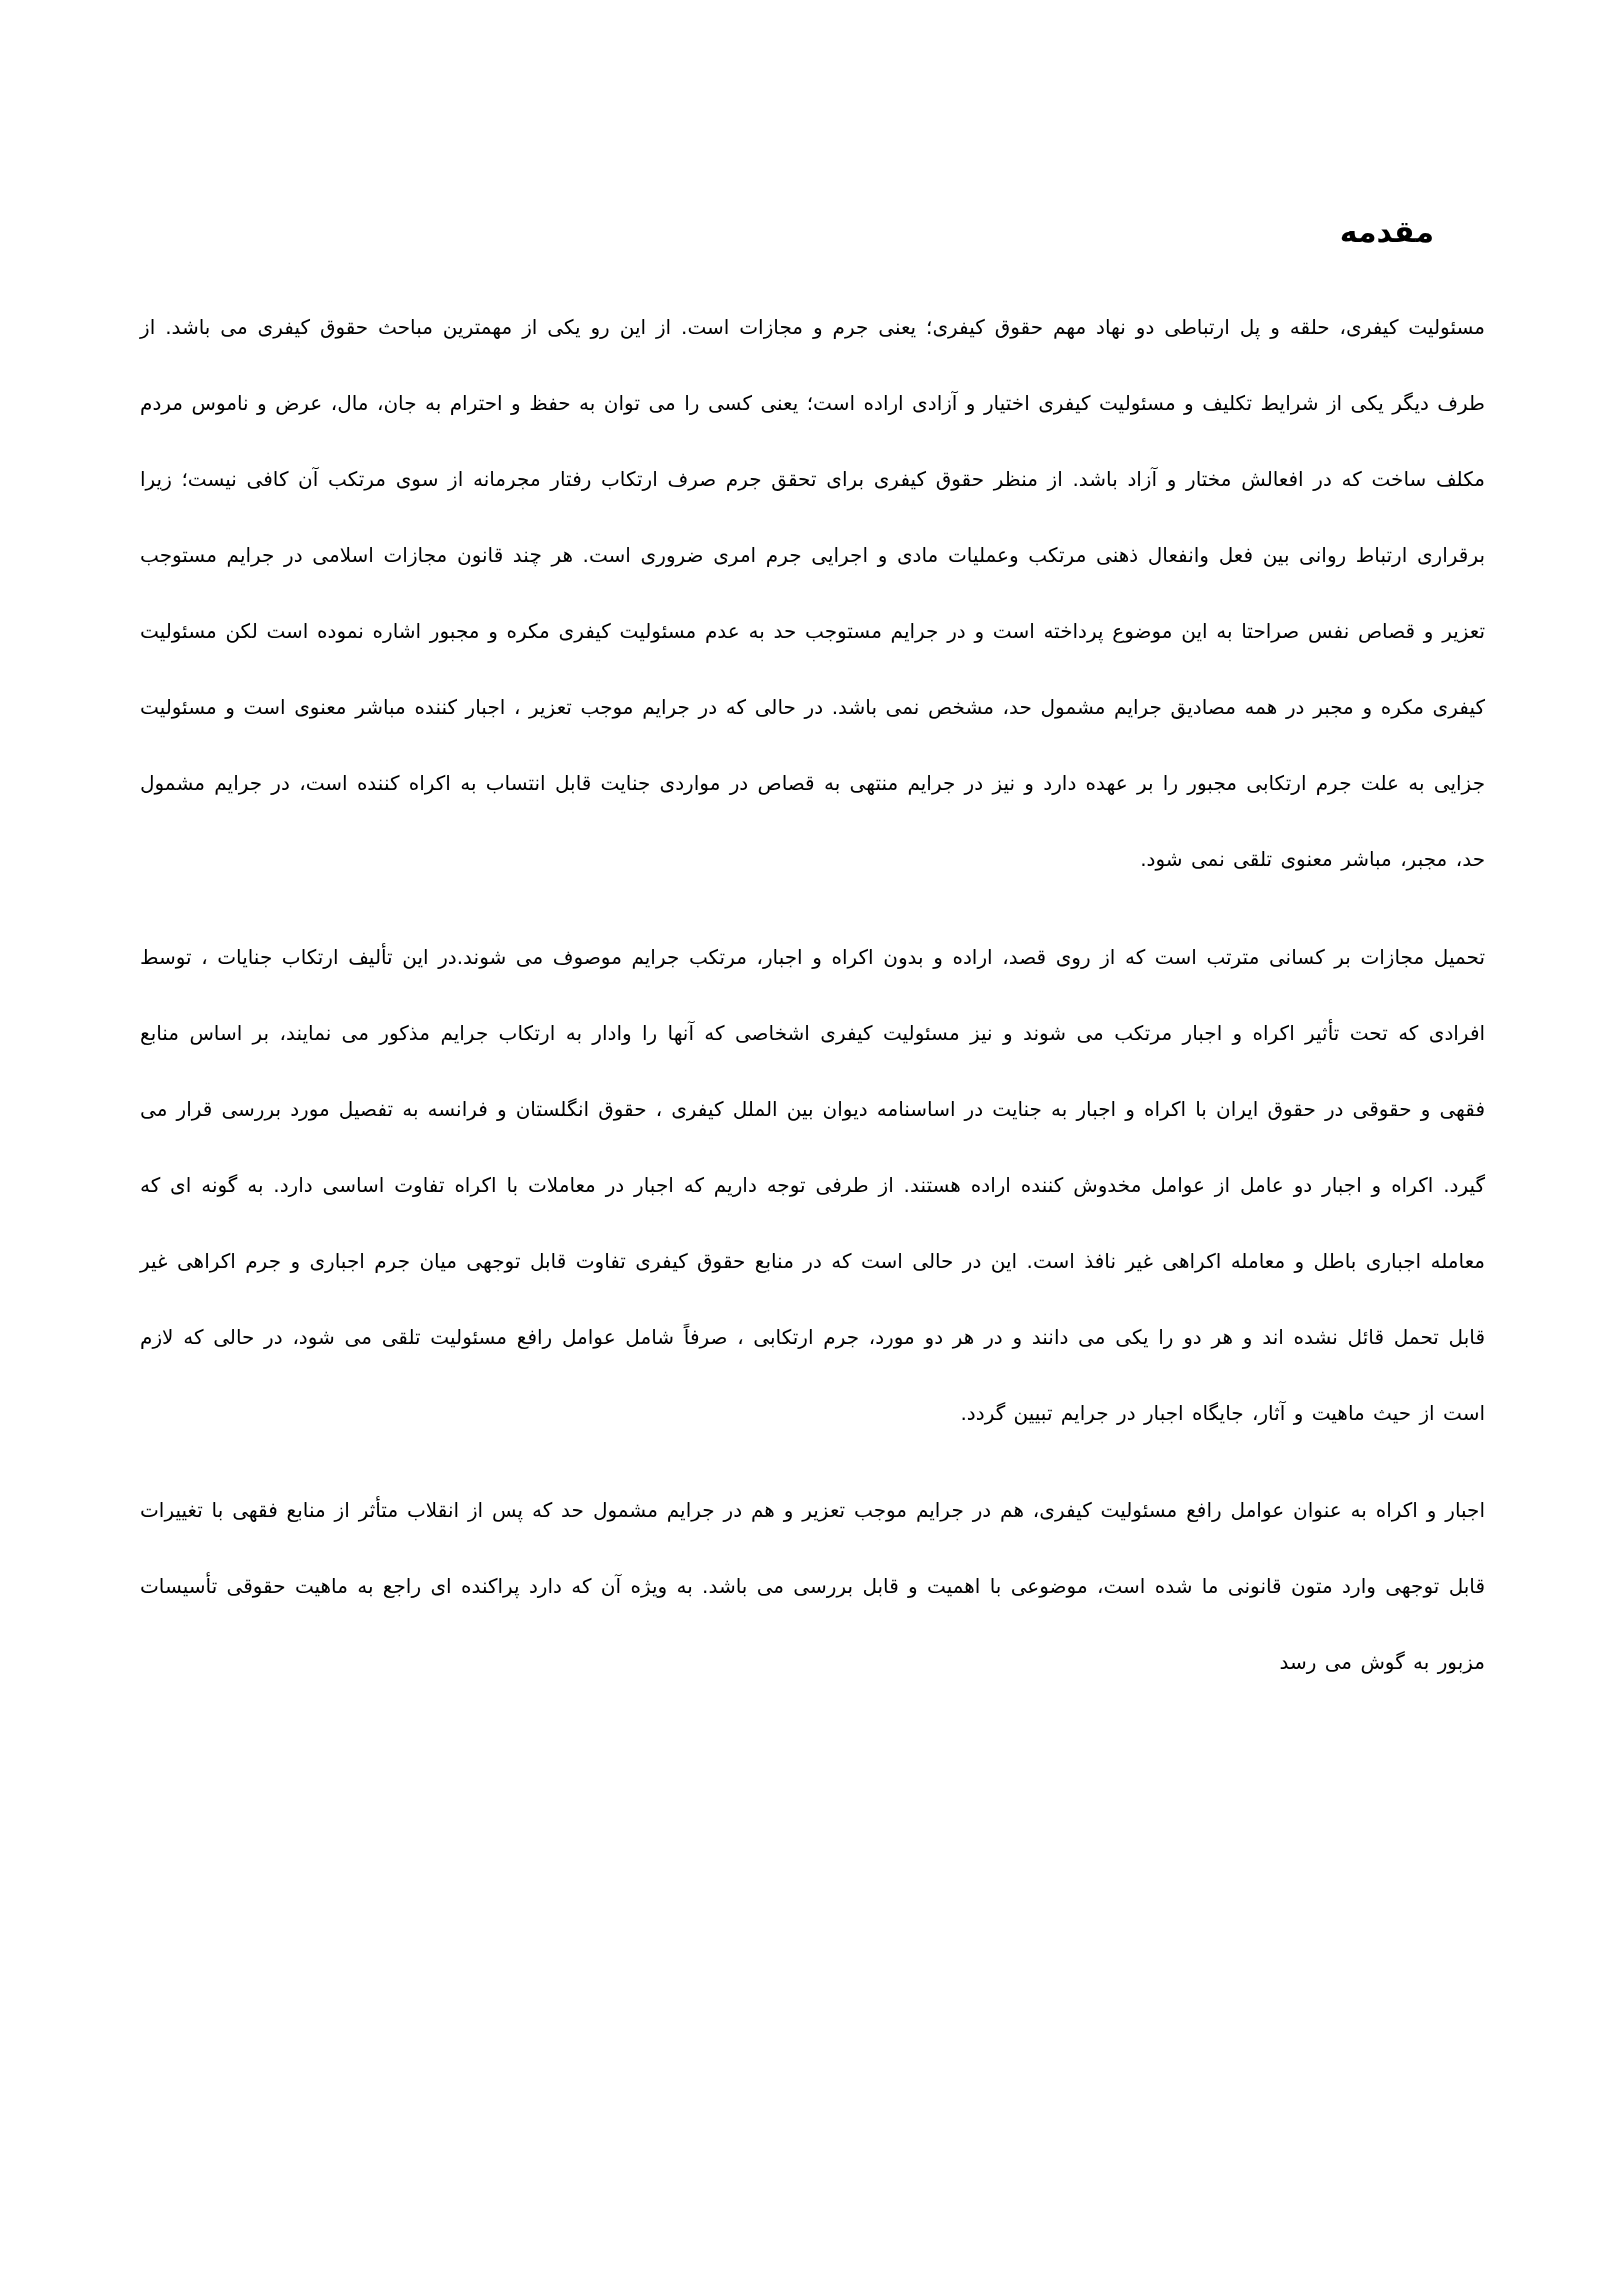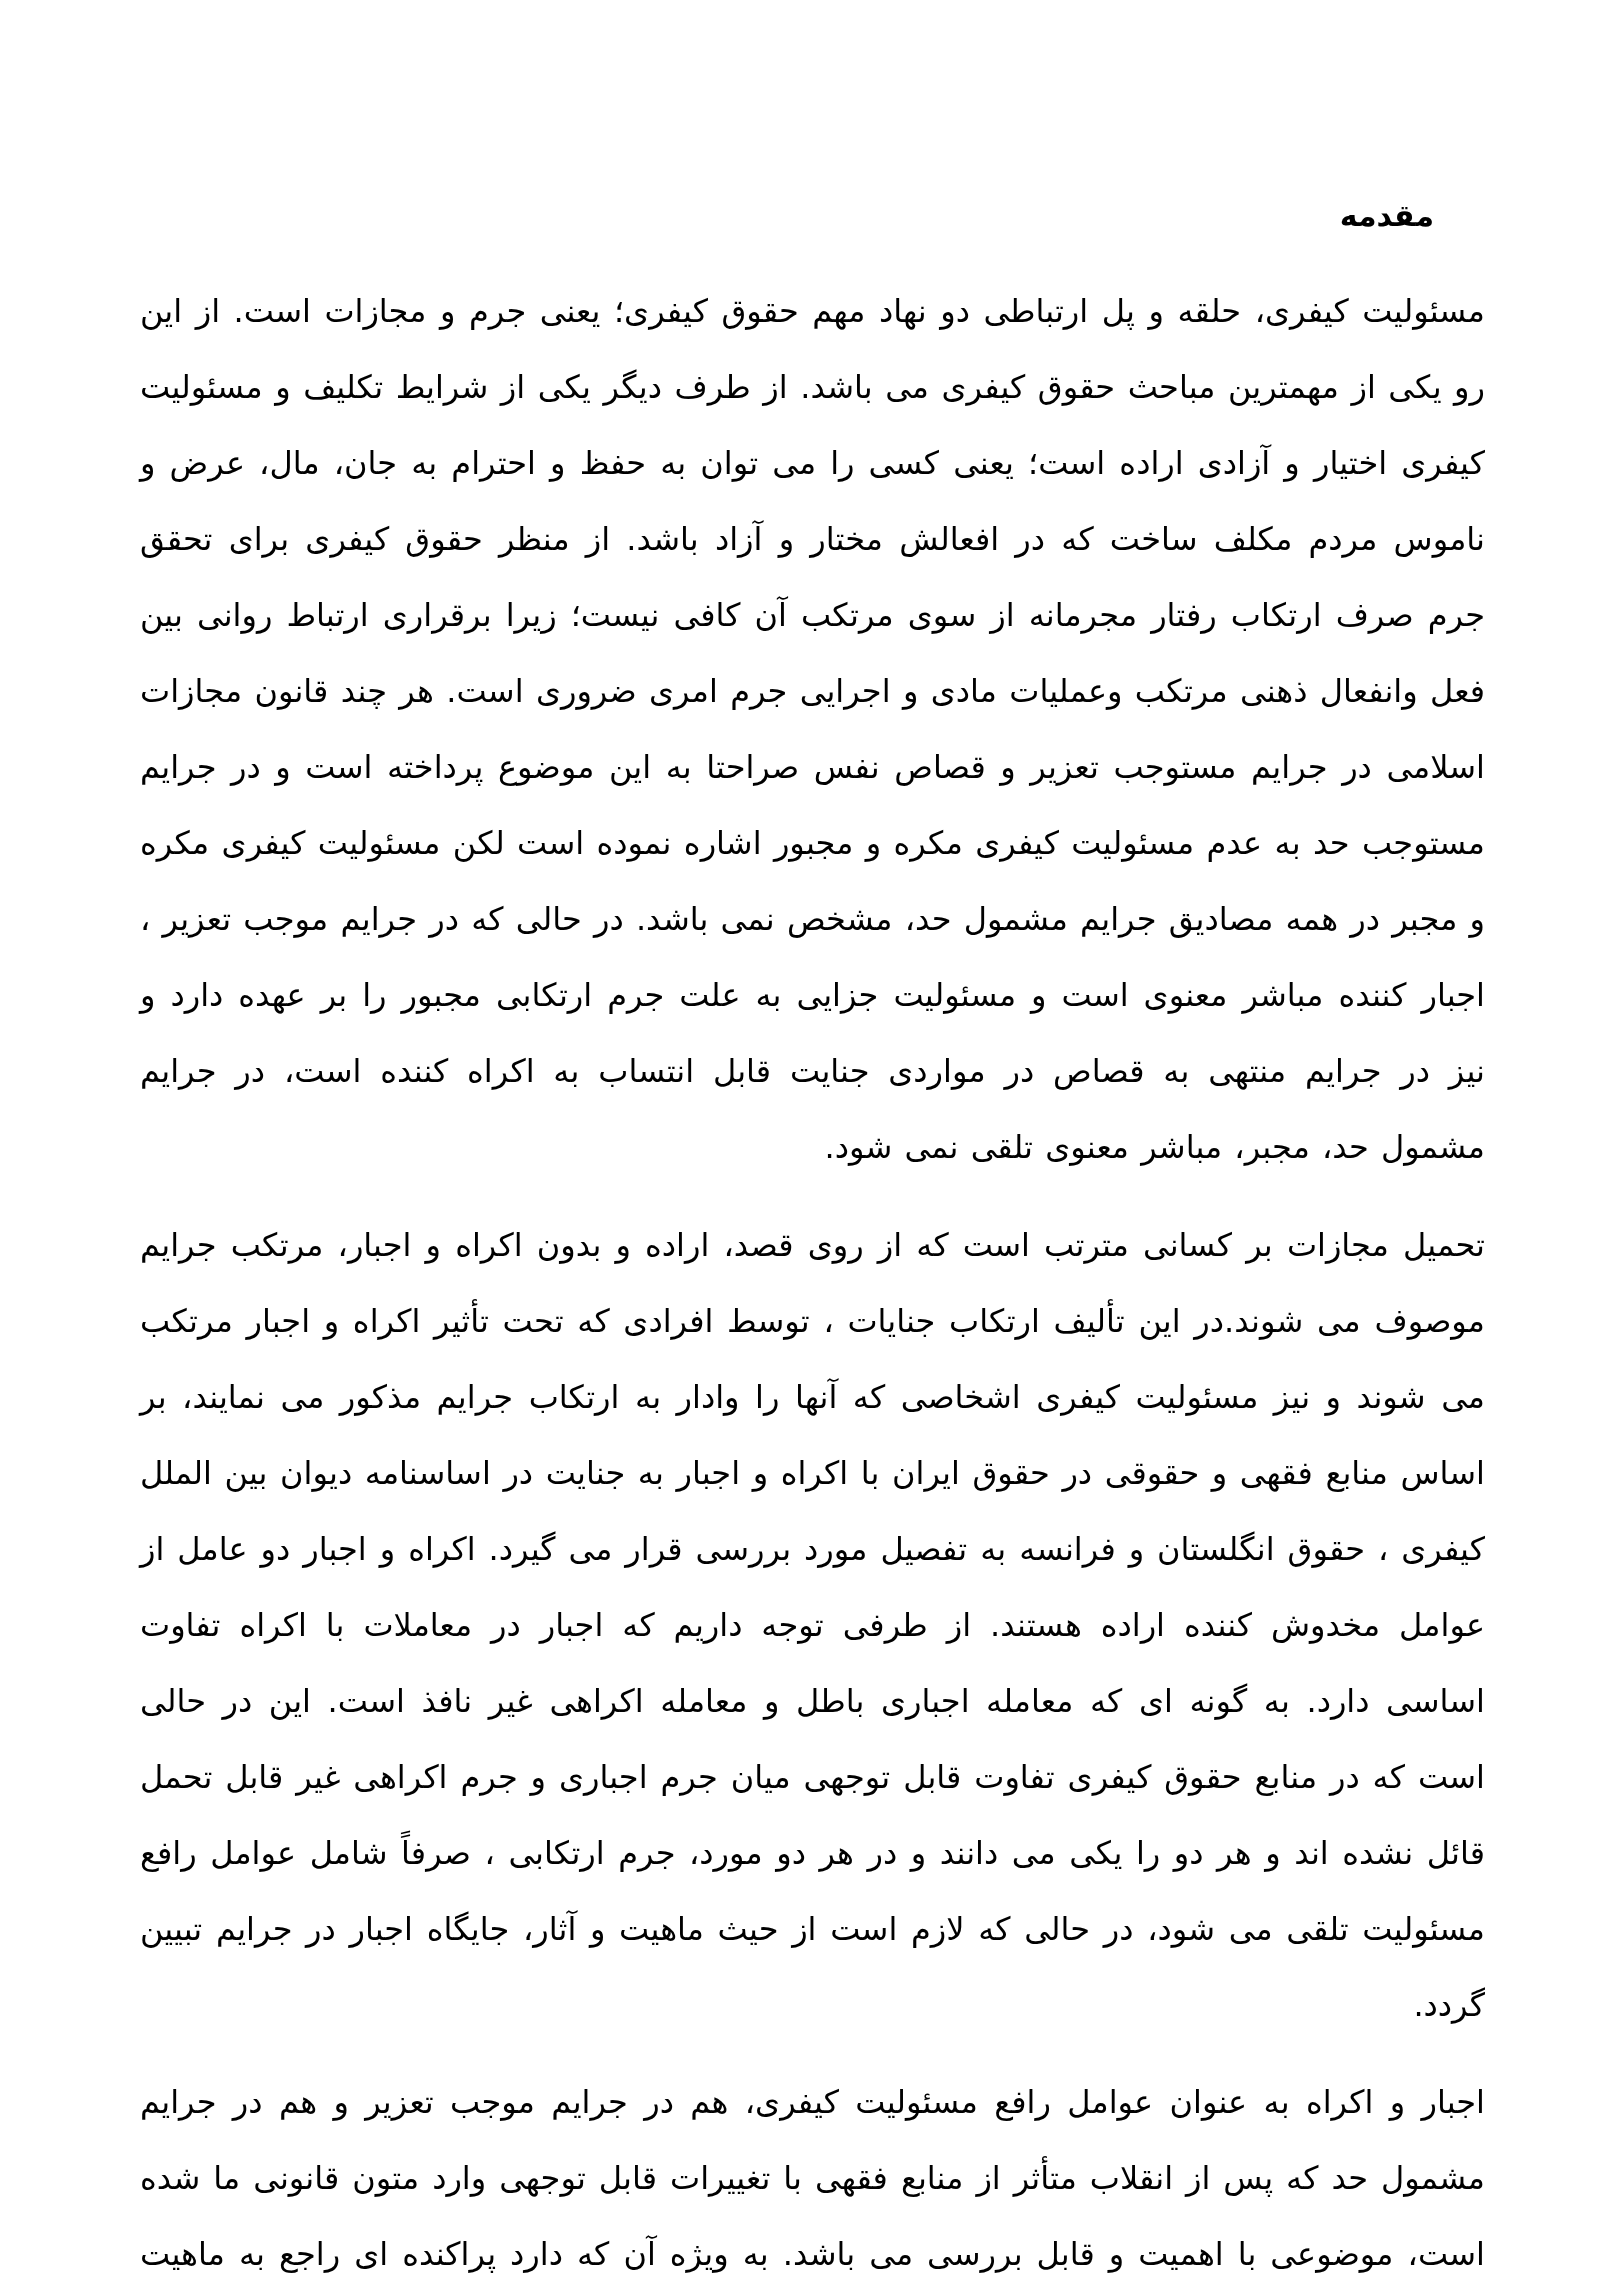--- a/index.html
+++ b/index.html
@@ -24,24 +24,24 @@
     right: 136px;
     left: 140px;
   }
   .heading {
     font-size: 30px;
     font-weight: bold;
     line-height: 47px;
     text-align: right;
     padding-left: 0;
     padding-right: 51px;
-    margin: 0 0 34px 0;
+    margin: 16px 0 34px 0;
   }
   .para {
-    font-size: 32px;
+    font-size: 20px;
     line-height: 76px;
     text-align: justify;
     text-align-last: right;
     word-spacing: 2px;
     margin: 0 0 21.6px 0;
   }
 </style>
 </head>
 <body>
 

